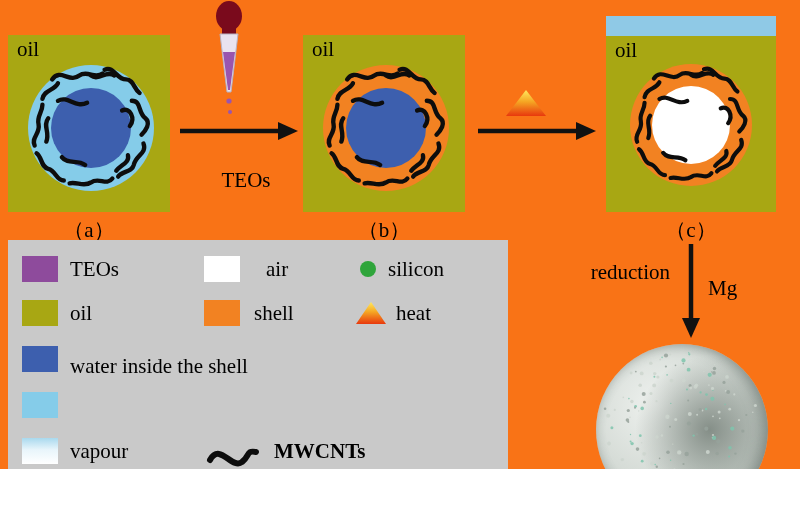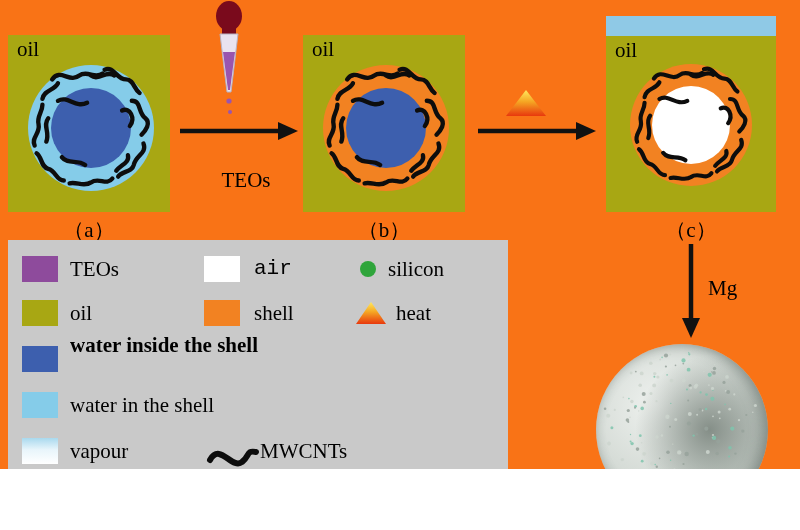--- a/index.html
+++ b/index.html
@@ -104,20 +104,21 @@
       <span class="oil-label">oil</span>
       <div class="circle" style="left: 24px; top: 28px; width: 122px; height: 122px; background-color: rgb(242, 130, 34);"></div>
       <div class="circle" style="left: 46px; top: 50px; width: 78px; height: 78px; background-color: rgb(255, 255, 255);"></div>
       <svg class="abs" style="left:20px;top:24px;" width="130" height="130" viewBox="0 0 140 140">
           <use href="#sq"></use>
         </svg>
     </div>
   </div>
   <div class="caption" style="left:606px;top:216px;width:170px;">（c）</div>
 
+  <div class="proc-label" style="left:553px;top:260px;width:117px;text-align:right;">reduction</div>
   <svg class="abs arrow" style="left:676px;top:242px;" width="30" height="100" viewBox="0 0 30 100">
     <line x1="15" y1="2" x2="15" y2="78"></line>
       <polygon points="6,76 24,76 15,96"></polygon>
   </svg>
   <div class="proc-label" style="left:708px;top:276px;">Mg</div>
 
   <div class="sphere">
     <svg class="abs" style="left:0;top:0;" width="172" height="172" viewBox="0 0 172 172">
         <circle cx="35.9" cy="57.5" r="1.7" fill="#cdd5ce" opacity="0.85"></circle>
         <circle cx="87.3" cy="19.6" r="0.9" fill="#97a29b" opacity="0.85"></circle>
@@ -272,44 +273,43 @@
       </svg>
   </div>
   <div class="caption" style="left:596px;top:502px;width:172px;">（d）</div>
 
   <div class="legend" style="left: 8px; top: 240px; width: 500px; height: 262px; background-color: rgb(201, 201, 201);">
 
     <div class="swatch" style="left: 14px; top: 16px; background-color: rgb(142, 75, 156);"></div>
     <div class="legend-label" style="left:62px;top:16px;">TEOs</div>
 
     <div class="swatch" style="left: 196px; top: 16px; background-color: rgb(255, 255, 255);"></div>
-    <div class="legend-label" style="left:246px;top:16px;font-family:Liberation Mono, monospace;">air</div>
+    <div class="legend-label" style="left:258px;top:16px;">air</div>
 
     <div class="circle" style="left: 352px; top: 21px; width: 16px; height: 16px; background-color: rgb(47, 165, 59);"></div>
     <div class="legend-label" style="left:380px;top:16px;">silicon</div>
 
     <div class="swatch" style="left: 14px; top: 60px; background-color: rgb(168, 167, 19);"></div>
     <div class="legend-label" style="left:62px;top:60px;">oil</div>
 
     <div class="swatch" style="left: 196px; top: 60px; background-color: rgb(242, 130, 34);"></div>
     <div class="legend-label" style="left:246px;top:60px;">shell</div>
 
     <svg class="abs" style="left:346px;top:60px;" width="34" height="26" viewBox="0 0 34 26">
       <polygon points="17,2 32,24 2,24" fill="url(#heatg)"></polygon>
     </svg>
     <div class="legend-label" style="left:388px;top:60px;">heat</div>
 
     <div class="swatch" style="left: 14px; top: 106px; background-color: rgb(61, 95, 174);"></div>
-    <div class="legend-label" style="left:62px;top:92px;font-weight:bold;">water inside the shell</div>
+    <div class="legend-label" style="left:62px;top:113px;">water inside the shell</div>
 
     <div class="swatch" style="left: 14px; top: 152px; background-color: rgb(133, 204, 233);"></div>
-    <div class="legend-label" style="left:62px;top:152px;">water in the shell</div>
 
     <div class="swatch vapour-grad" style="left:14px;top:198px;"></div>
     <div class="legend-label" style="left:62px;top:198px;">vapour</div>
 
     <svg class="abs" style="left:196px;top:196px;" width="56" height="32" viewBox="0 0 56 32">
       <path d="M6,24 c10,-18 22,10 32,2 c8,-6 4,-12 14,-10" stroke="#0d0d0d" stroke-width="6" fill="none" stroke-linecap="round"></path>
     </svg>
-    <div class="legend-label" style="left:252px;top:198px;">MWCNTs</div>
+    <div class="legend-label" style="left:266px;top:198px;font-weight:bold;">MWCNTs</div>
   </div>
 
 </div>
 
 </body></html>

